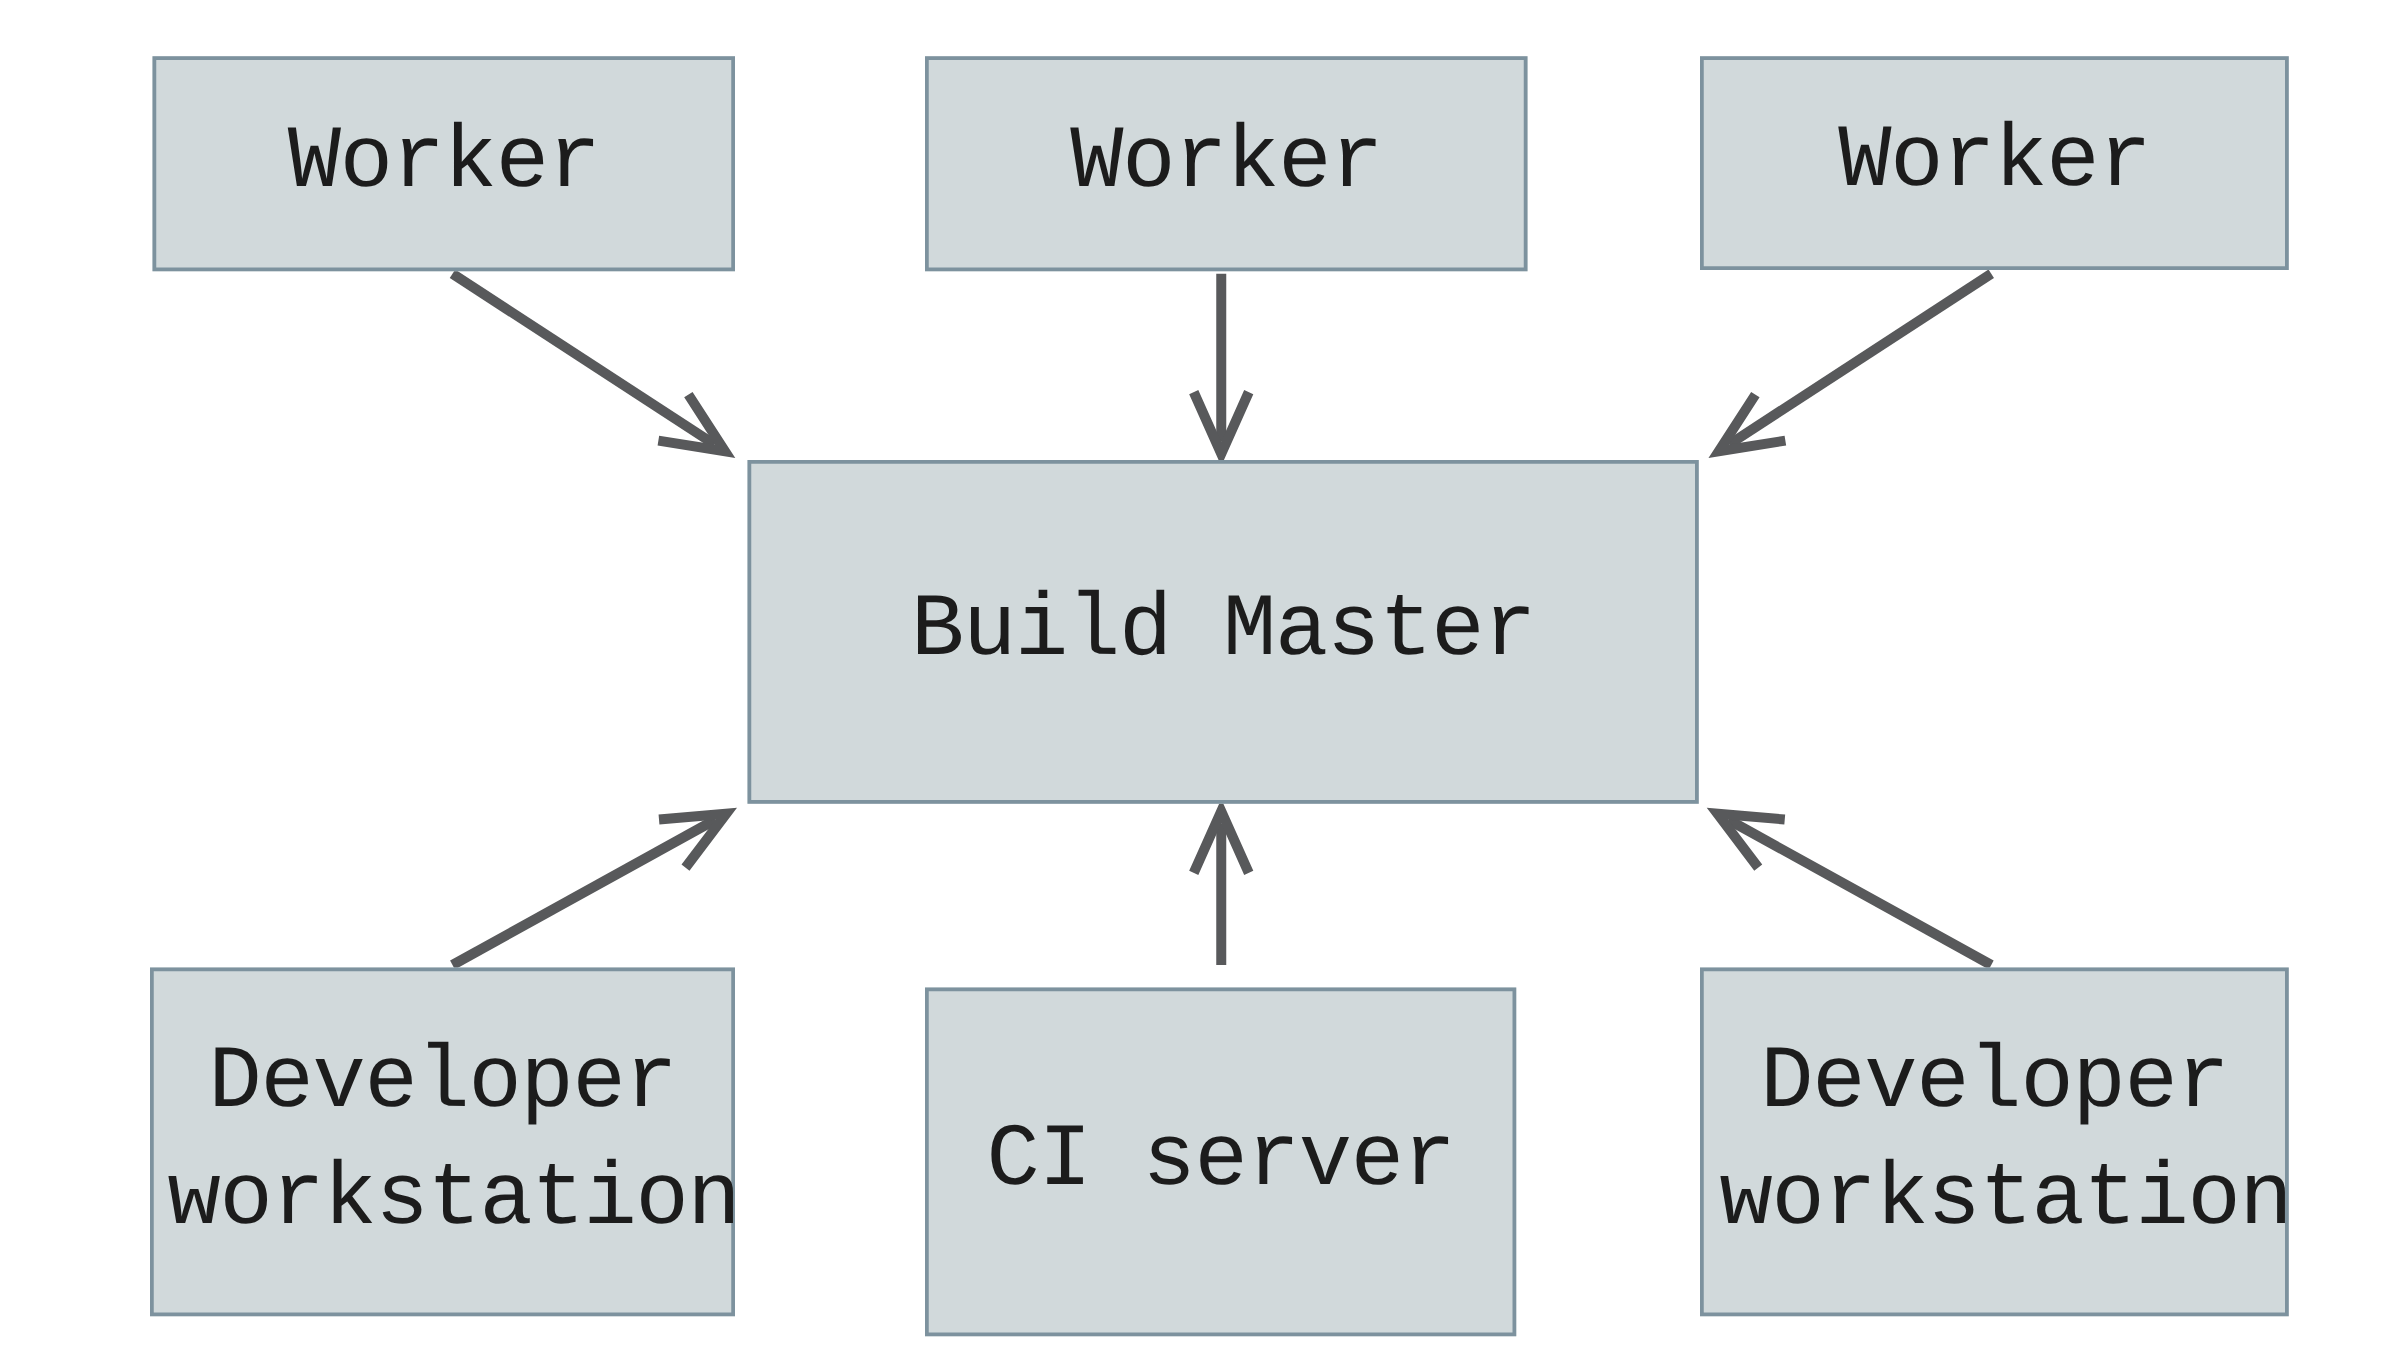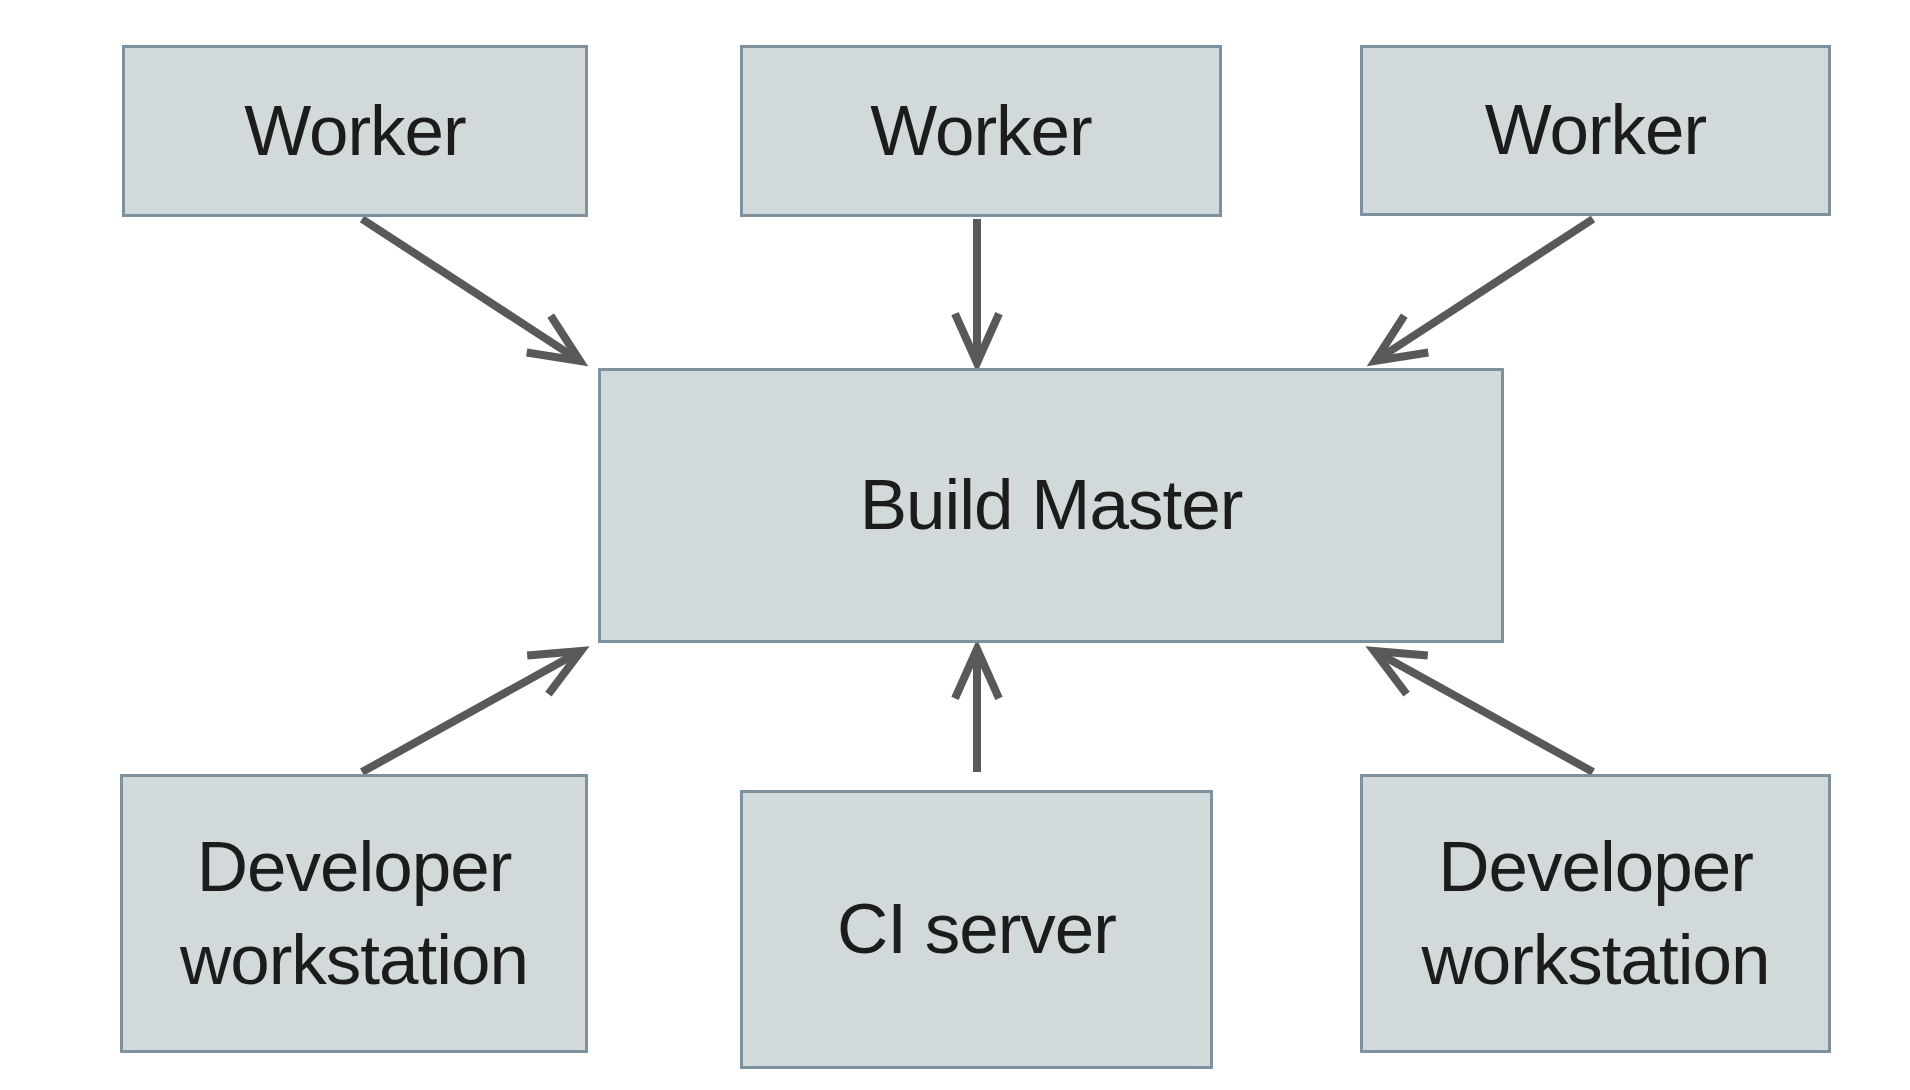--- a/index.html
+++ b/index.html
@@ -1,21 +1,21 @@
 <!DOCTYPE html>
 <html style="--node-fill: #d1d9db; --node-border: #7d929e; --text-color: #1c1c1c; --bg-color: #ffffff;"><head>
 <meta charset="utf-8">
 <style>
   html,body{margin:0;padding:0;background:#ffffff;}
   .stage{
     position:relative;
     width:1910px;height:1090px;
     background:var(--bg-color,#ffffff);
     overflow:hidden;
-    font-family:Liberation Sans, sans-serif;
+    font-family:Liberation Mono, monospace;
   }
   #arrow-layer{
     position:absolute;left:0;top:0;width:1910px;height:1090px;
     pointer-events:none;
   }
   .node{
     position:absolute;
     box-sizing:border-box;
     background:var(--node-fill,#d1d9db);
     border:3px solid var(--node-border,#7d929e);
@@ -23,21 +23,21 @@
     text-align:center;
     color:var(--text-color,#1c1c1c);
     font-size:71px;
     letter-spacing:-1px;
     line-height:1.3;
   }
   .node .label{display:block;}
   .n-worker-1{left:122px;top:45px;width:466px;height:172px;}
   .n-worker-2{left:740px;top:45px;width:482px;height:172px;}
   .n-worker-3{left:1360px;top:45px;width:471px;height:171px;}
-  .n-build-master{left:598px;top:368px;width:906px;height:275px;}
+  .n-build-master{left:598px;top:368px;width:761px;height:275px;}
   .n-dev-left{left:120px;top:774px;width:468px;height:279px;}
   .n-ci-server{left:740px;top:790px;width:473px;height:279px;}
   .n-dev-right{left:1360px;top:774px;width:471px;height:279px;}
   .n-dev-left .label,.n-dev-right .label{max-width:440px;}
 </style>
 </head>
 <body>
 
 <div class="stage">
 

